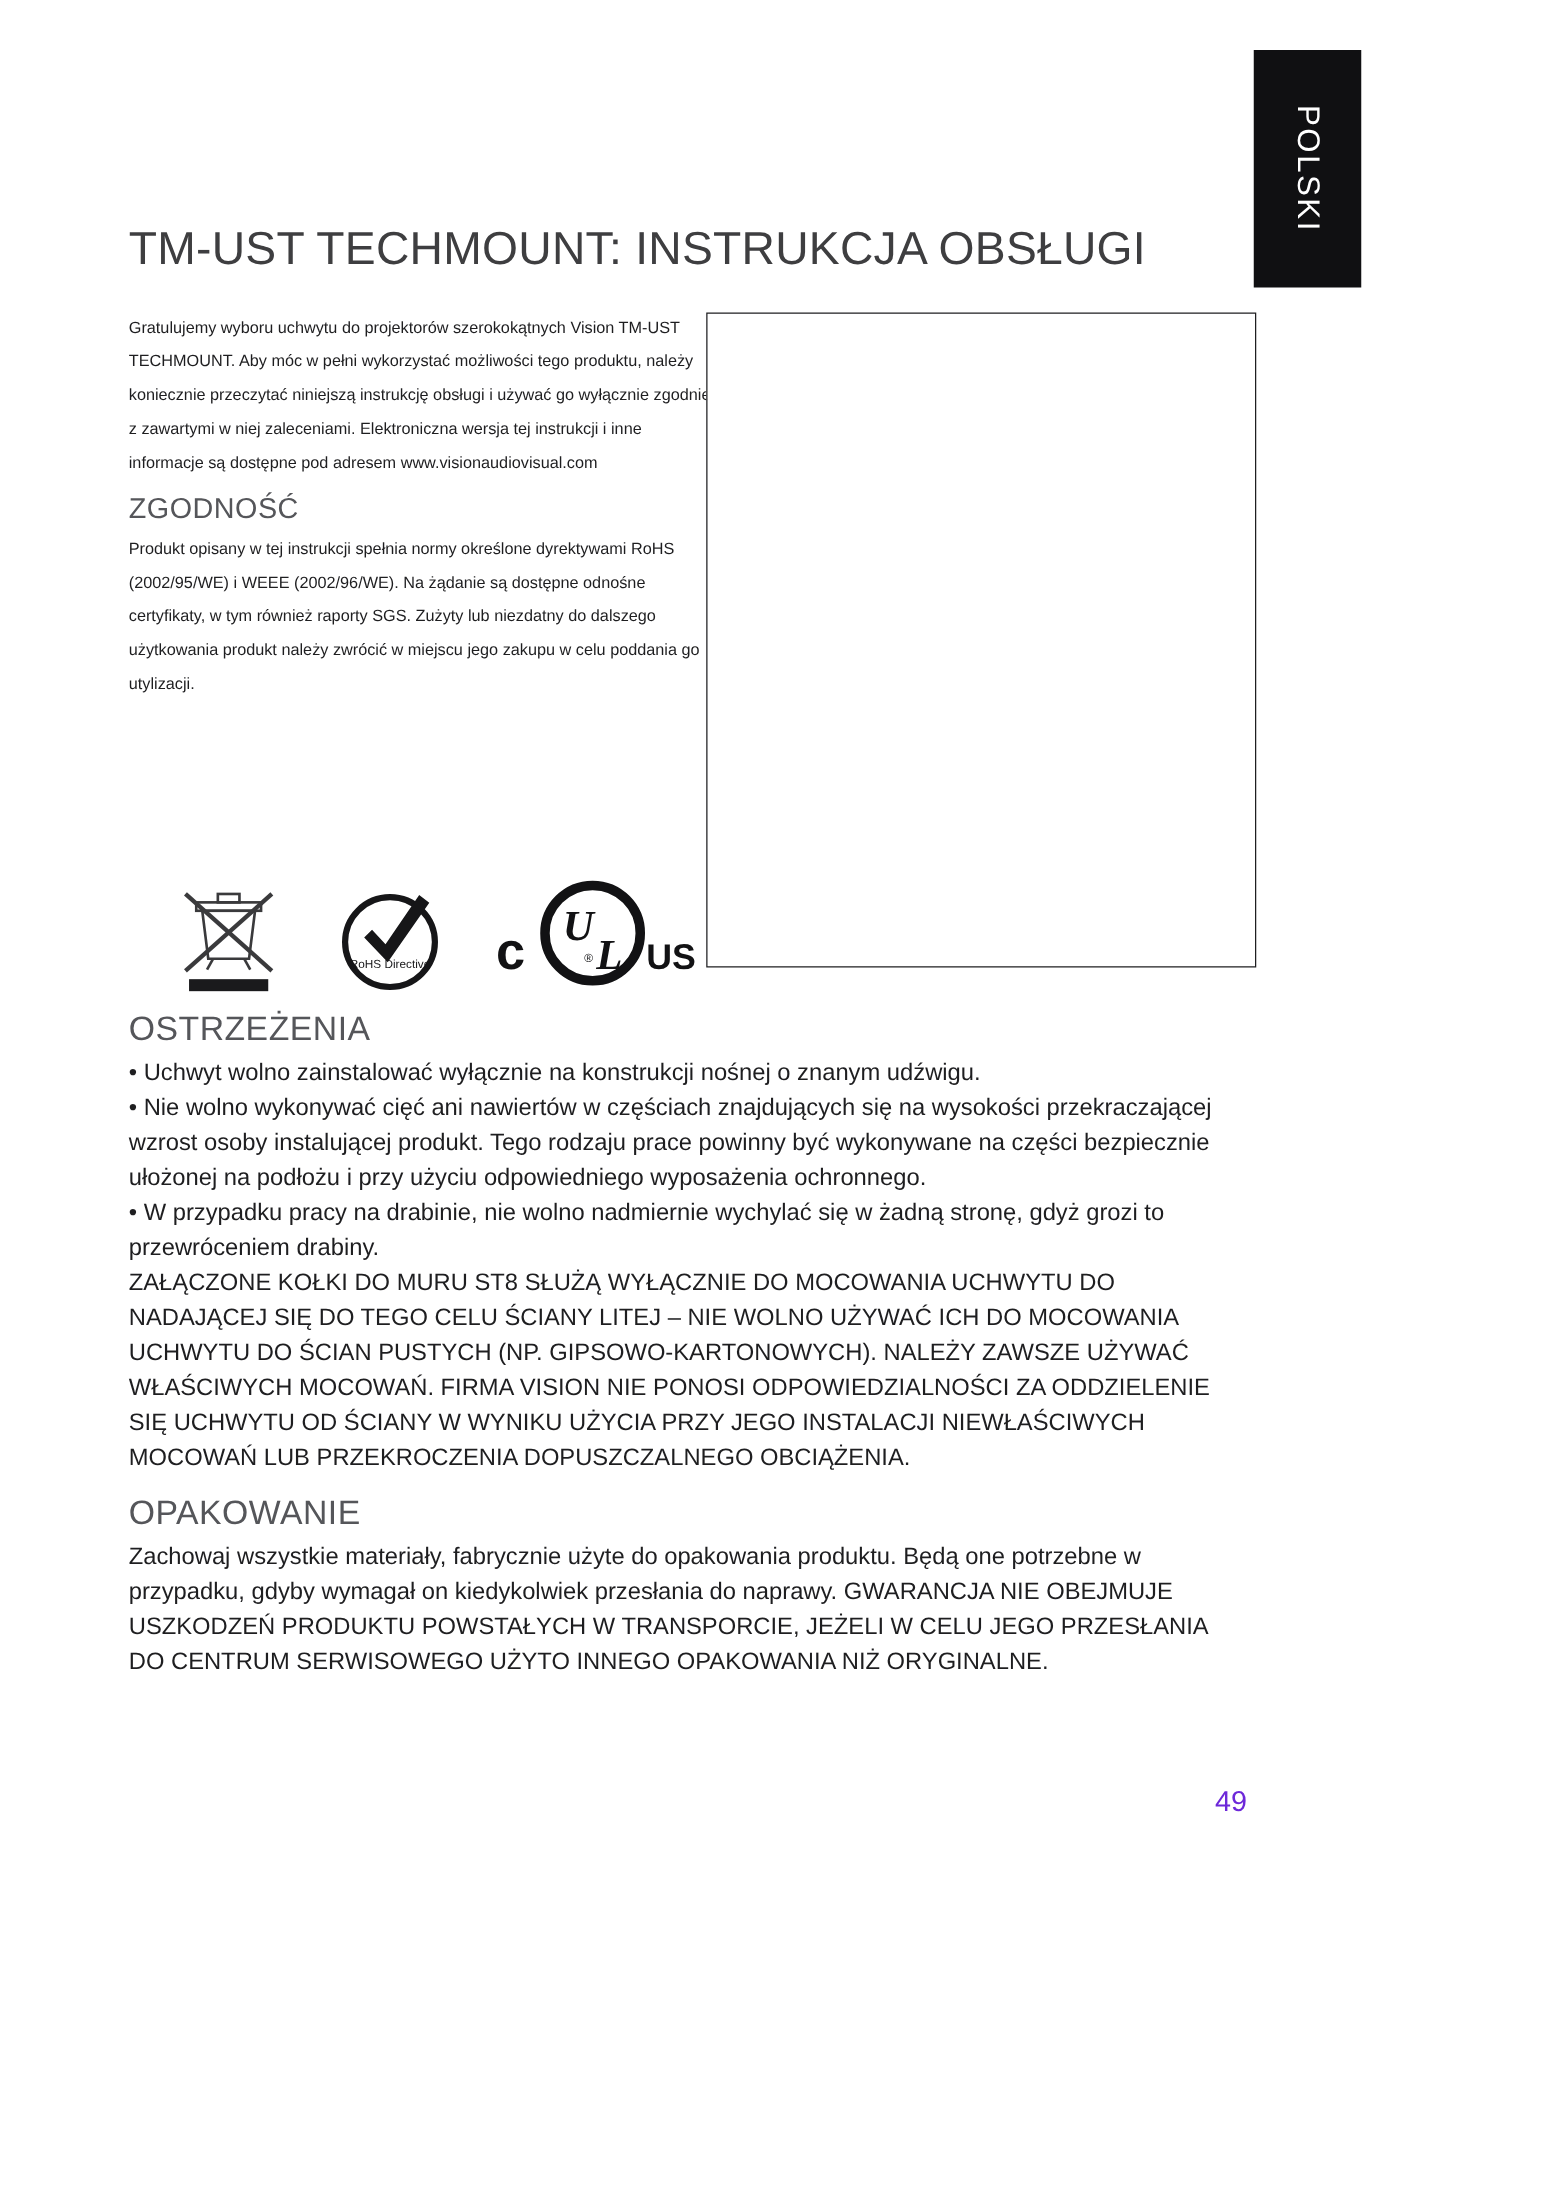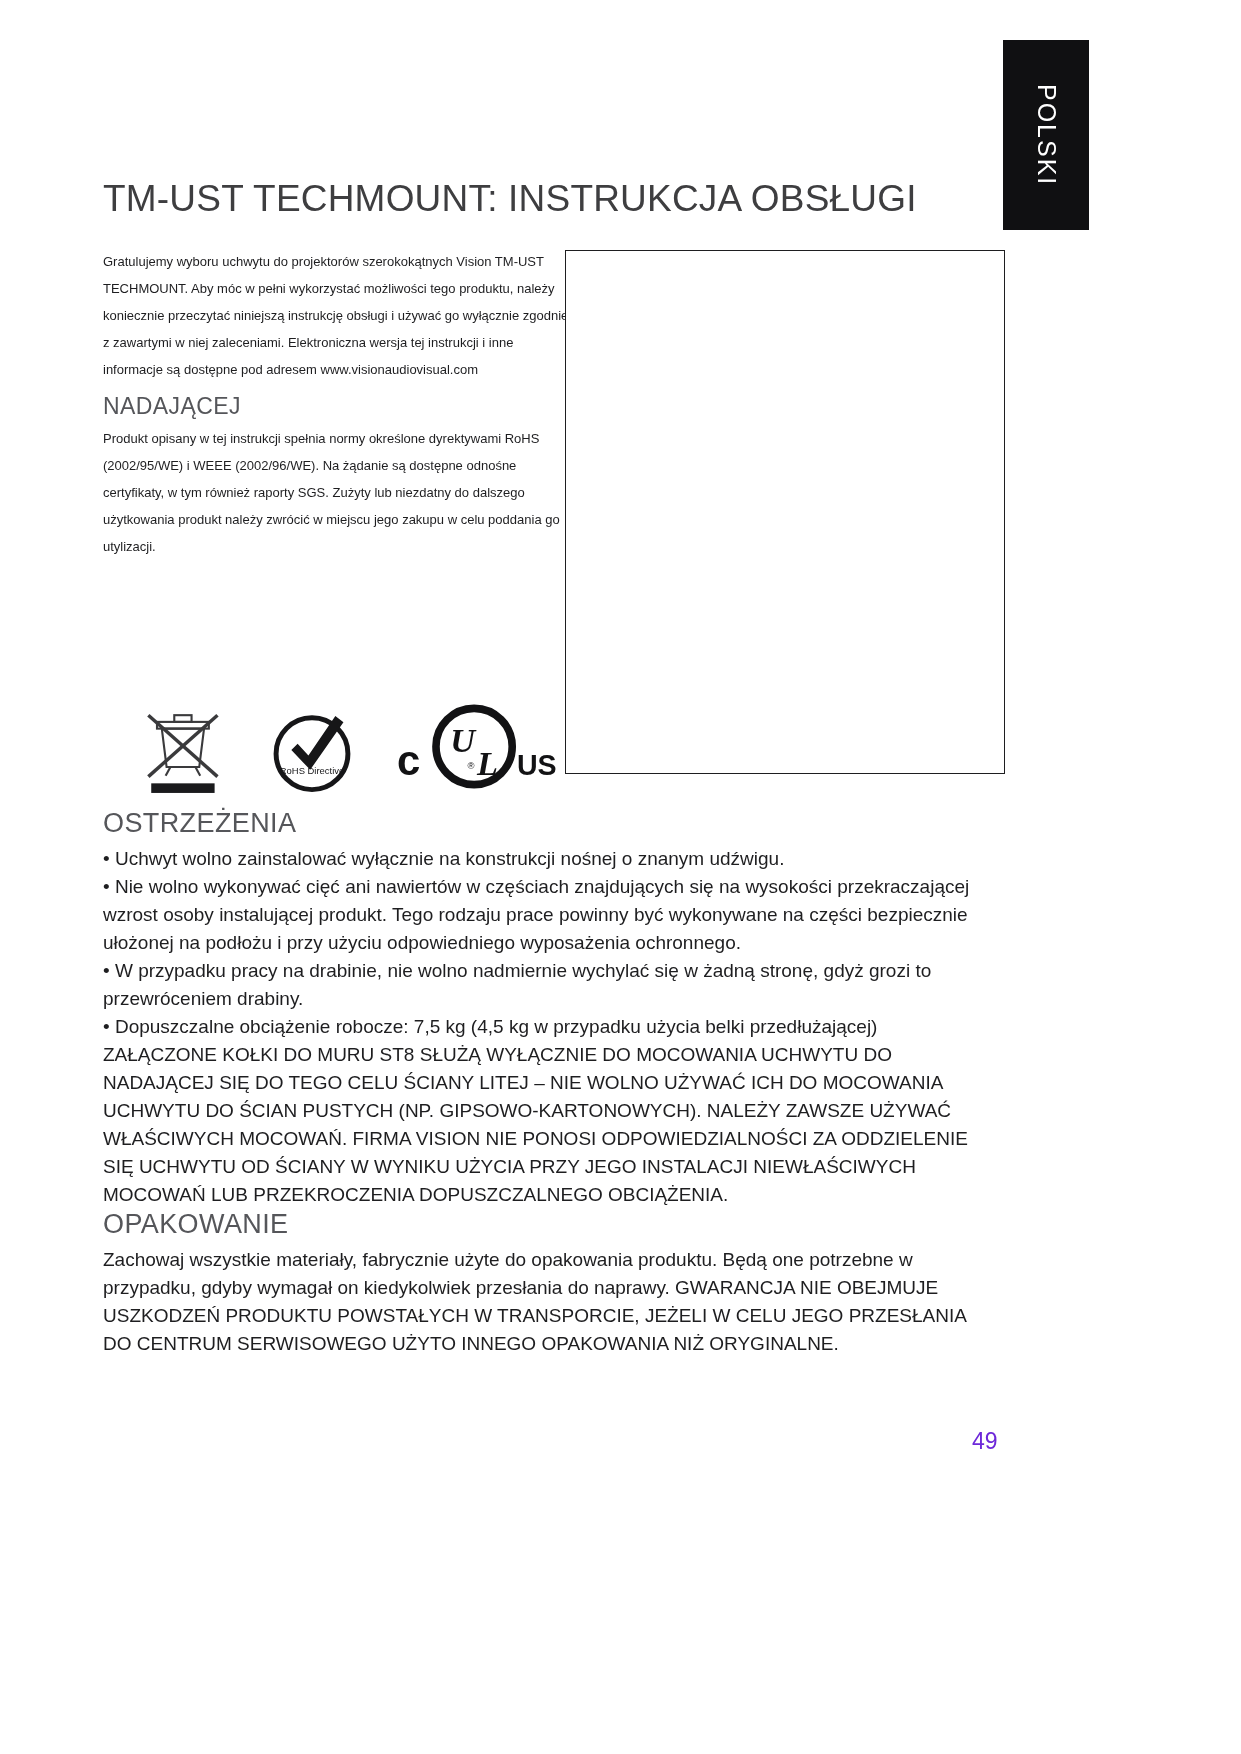--- a/index.html
+++ b/index.html
@@ -96,21 +96,21 @@
     line-height: 28px;
     color: #1e1e20;
   }
   .section-heading2 {
     font-size: 27px;
     font-weight: 400;
     color: #55565a;
     letter-spacing: 0.4px;
     margin: 0 0 6px 0;
   }
-  .section-heading2.packaging { }
+  .section-heading2.packaging { margin-top: 14px; }
 
   .page-number {
     position: absolute;
     left: 972px;
     top: 1428px;
     font-size: 23px;
     color: #6d28d9;
   }
 </style>
 </head>
@@ -119,21 +119,21 @@
 <div class="page">
 
   <div class="lang-tab">
     <span>POLSKI</span>
   </div>
 
   <h1 class="title">TM-UST TECHMOUNT: INSTRUKCJA OBSŁUGI</h1>
 
   <div class="col-left">
     <p class="body">Gratulujemy wyboru uchwytu do projektorów szerokokątnych Vision TM-UST TECHMOUNT. Aby móc w pełni wykorzystać możliwości tego produktu, należy koniecznie przeczytać niniejszą instrukcję obsługi i używać go wyłącznie zgodnie z zawartymi w niej zaleceniami. Elektroniczna wersja tej instrukcji i inne informacje są dostępne pod adresem www.visionaudiovisual.com</p>
-    <h2 class="section-heading">NADAJĄCEJ</h2>
+    <h2 class="section-heading">ZGODNOŚĆ</h2>
     <p class="body">Produkt opisany w tej instrukcji spełnia normy określone dyrektywami RoHS (2002/95/WE) i WEEE (2002/96/WE). Na żądanie są dostępne odnośne certyfikaty, w tym również raporty SGS. Zużyty lub niezdatny do dalszego użytkowania produkt należy zwrócić w miejscu jego zakupu w celu poddania go utylizacji.</p>
   </div>
 
   <div class="image-box"></div>
 
   <div class="icons-row">
 
     <svg width="96" height="103" viewBox="0 0 100 107">
       <path d="M30 38 L74 38 L69 78 L35 78 Z" fill="none" stroke="#3a3a3c" stroke-width="2.2"></path>
       <rect x="25" y="31" width="54" height="7" fill="none" stroke="#3a3a3c" stroke-width="2.2"></rect>
@@ -160,21 +160,20 @@
       <text x="128" y="80" font-size="30" font-weight="bold" fill="#121214" font-family="Liberation Sans, sans-serif">US</text>
     </svg>
 
   </div>
 
   <div class="main-text">
     <h2 class="section-heading2">OSTRZEŻENIA</h2>
     <p class="body2">• Uchwyt wolno zainstalować wyłącznie na konstrukcji nośnej o znanym udźwigu.</p>
     <p class="body2">• Nie wolno wykonywać cięć ani nawiertów w częściach znajdujących się na wysokości przekraczającej wzrost osoby instalującej produkt. Tego rodzaju prace powinny być wykonywane na części bezpiecznie ułożonej na podłożu i przy użyciu odpowiedniego wyposażenia ochronnego.</p>
     <p class="body2">• W przypadku pracy na drabinie, nie wolno nadmiernie wychylać się w żadną stronę, gdyż grozi to przewróceniem drabiny.</p>
-    <p class="body2">• Dopuszczalne obciążenie robocze: 7,5 kg (4,5 kg w przypadku użycia belki przedłużającej)</p>
     <p class="body2">ZAŁĄCZONE KOŁKI DO MURU ST8 SŁUŻĄ WYŁĄCZNIE DO MOCOWANIA UCHWYTU DO NADAJĄCEJ SIĘ DO TEGO CELU ŚCIANY LITEJ – NIE WOLNO UŻYWAĆ ICH DO MOCOWANIA UCHWYTU DO ŚCIAN PUSTYCH (NP. GIPSOWO-KARTONOWYCH). NALEŻY ZAWSZE UŻYWAĆ WŁAŚCIWYCH MOCOWAŃ. FIRMA VISION NIE PONOSI ODPOWIEDZIALNOŚCI ZA ODDZIELENIE SIĘ UCHWYTU OD ŚCIANY W WYNIKU UŻYCIA PRZY JEGO INSTALACJI NIEWŁAŚCIWYCH MOCOWAŃ LUB PRZEKROCZENIA DOPUSZCZALNEGO OBCIĄŻENIA.</p>
     <h2 class="section-heading2 packaging">OPAKOWANIE</h2>
     <p class="body2">Zachowaj wszystkie materiały, fabrycznie użyte do opakowania produktu. Będą one potrzebne w przypadku, gdyby wymagał on kiedykolwiek przesłania do naprawy. GWARANCJA NIE OBEJMUJE USZKODZEŃ PRODUKTU POWSTAŁYCH W TRANSPORCIE, JEŻELI W CELU JEGO PRZESŁANIA DO CENTRUM SERWISOWEGO UŻYTO INNEGO OPAKOWANIA NIŻ ORYGINALNE.</p>
   </div>
 
   <div class="page-number">49</div>
 
 </div>
 
 </body></html>

